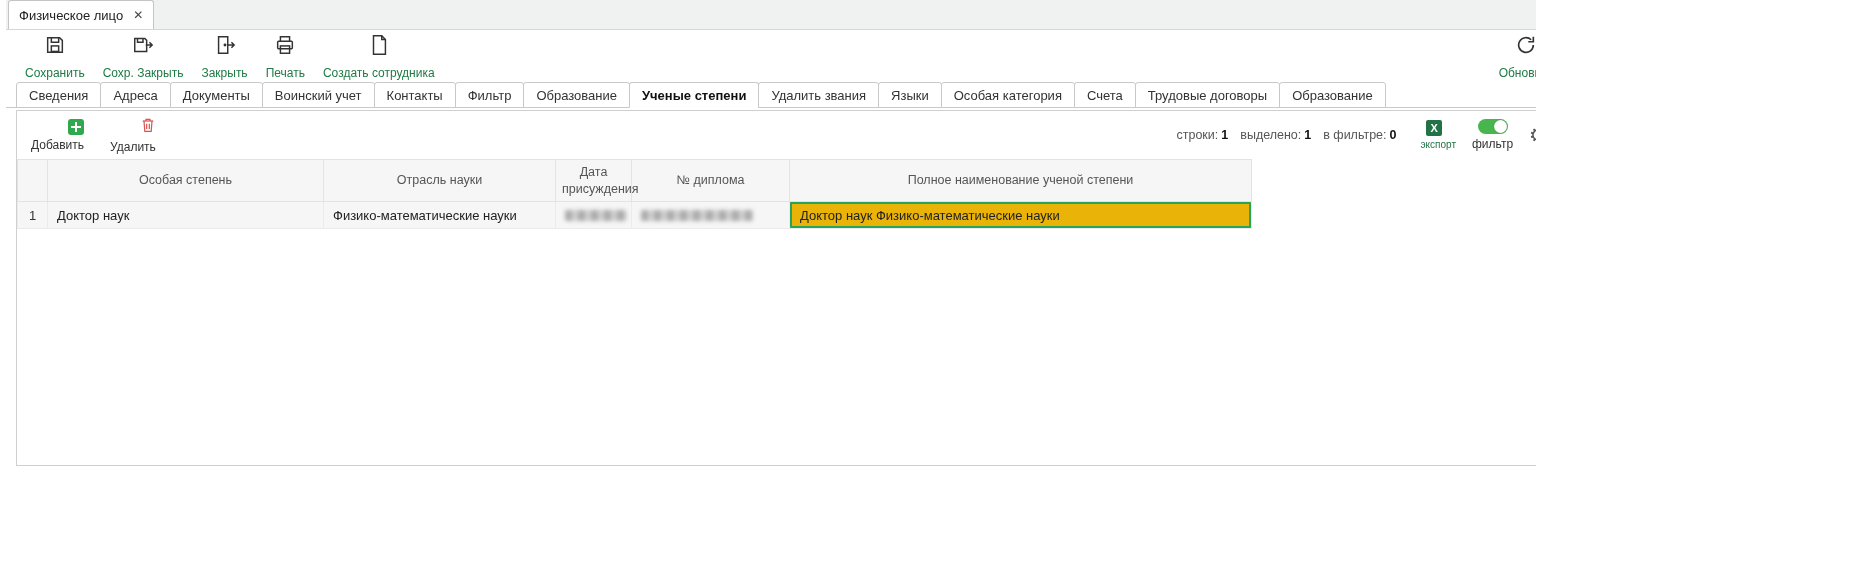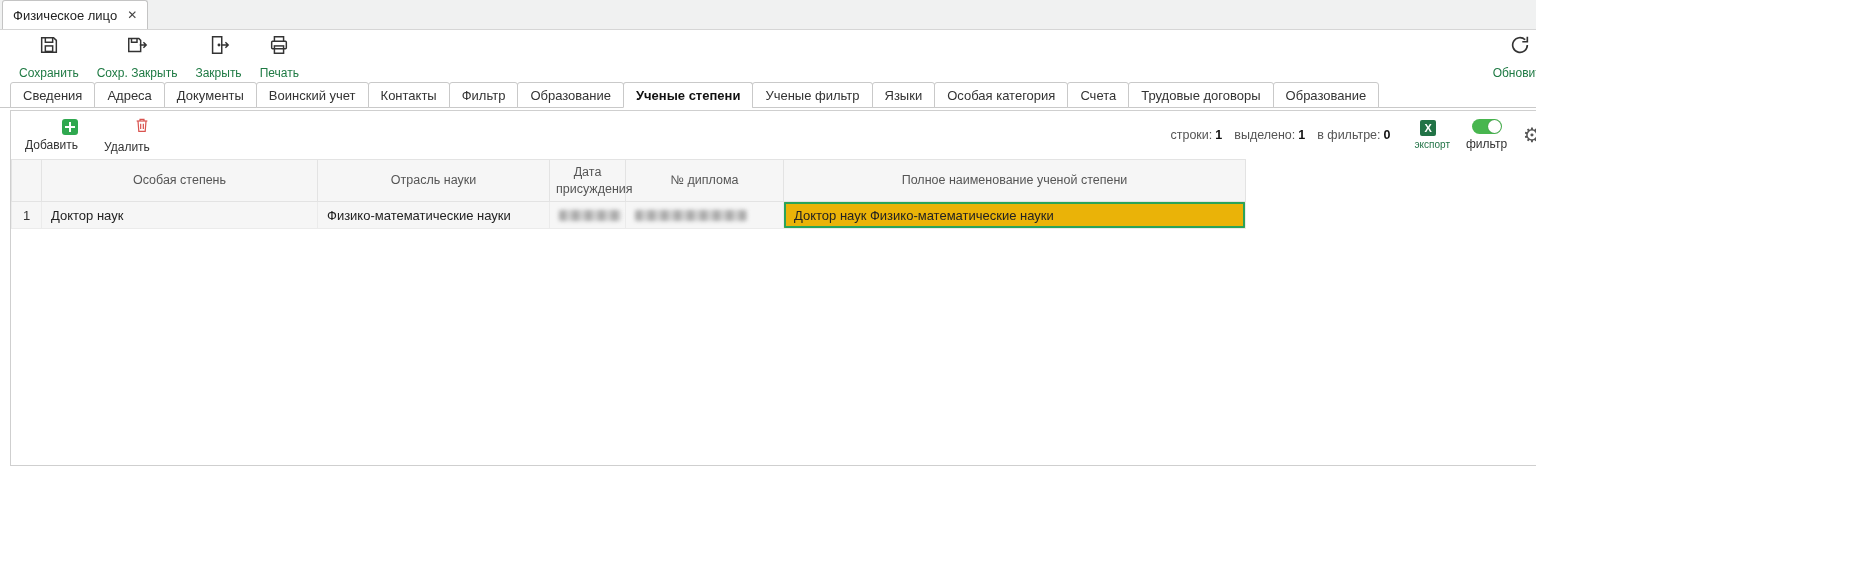--- a/index.html
+++ b/index.html
@@ -1,19 +1,19 @@
 <!DOCTYPE html>
 <html><head>
 <meta charset="utf-8">
 <style>
   * { box-sizing: border-box; }
   html,body { margin:0; padding:0; background:#fff; }
   .app {
     position:relative; width:1536px; height:579px; overflow:hidden;
-    font-family:"Liberation Sans", sans-serif; color:#222; background:#fff;
+    font-family:"Liberation Sans", sans-serif; color:#222; background:#fff;padding-left:6px;
   }
   
   .doc-strip {
     height:30px; background:#f0f1f1; border-bottom:1px solid #d6d6d6;
     display:flex; align-items:flex-end;
   }
   .doc-tab {
     height:29px; margin-left:2px; background:#fff;
     border:1px solid #c4c4c4; border-bottom:none; border-radius:3px 3px 0 0;
     display:flex; align-items:center; gap:10px; padding:0 10px; font-size:13px; color:#222;
@@ -157,41 +157,50 @@
       <div class="tb-btn">
         <span>
           <svg width="22" height="22" viewBox="0 0 24 24" fill="none" stroke="#333" stroke-width="1.6">
             <path d="M7 8V3h10v5"></path>
               <rect x="4" y="8" width="16" height="8" rx="1"></rect>
               <rect x="7" y="13" width="10" height="8"></rect>
           </svg>
         </span>
         <span class="tb-label">Печать</span>
       </div>
+      <div class="tb-btn">
+        <span>
+          <svg width="22" height="22" viewBox="0 0 24 24" fill="none" stroke="#333" stroke-width="1.6">
+            <path d="M6 2h9l4 4v16H6z"></path>
+              <path d="M15 2v4h4"></path>
+          </svg>
+        </span>
+        <span class="tb-label">Создать сотрудника</span>
+      </div>
       <div class="tb-btn tb-right">
         <span>
           <svg width="22" height="22" viewBox="0 0 24 24" fill="none" stroke="#333" stroke-width="1.8">
             <path d="M20 12a8 8 0 1 1-2.4-5.7"></path>
               <path d="M20 3v5.5h-5.5"></path>
           </svg>
         </span>
         <span class="tb-label">Обновить</span>
       </div>
     </div>
 
     <div class="tabbar">
       <div class="tab">Сведения</div>
       <div class="tab">Адреса</div>
       <div class="tab">Документы</div>
       <div class="tab">Воинский учет</div>
       <div class="tab">Контакты</div>
       <div class="tab">Фильтр</div>
       <div class="tab">Образование</div>
       <div class="tab active">Ученые степени</div>
-      <div class="tab">Ученые фильтр</div>
+      <div class="tab">Удалить звания</div>
       <div class="tab">Языки</div>
       <div class="tab">Особая категория</div>
       <div class="tab">Счета</div>
       <div class="tab">Трудовые договоры</div>
       <div class="tab">Образование</div>
     </div>
 
     <div class="panel">
 
       <div class="grid-toolbar">

